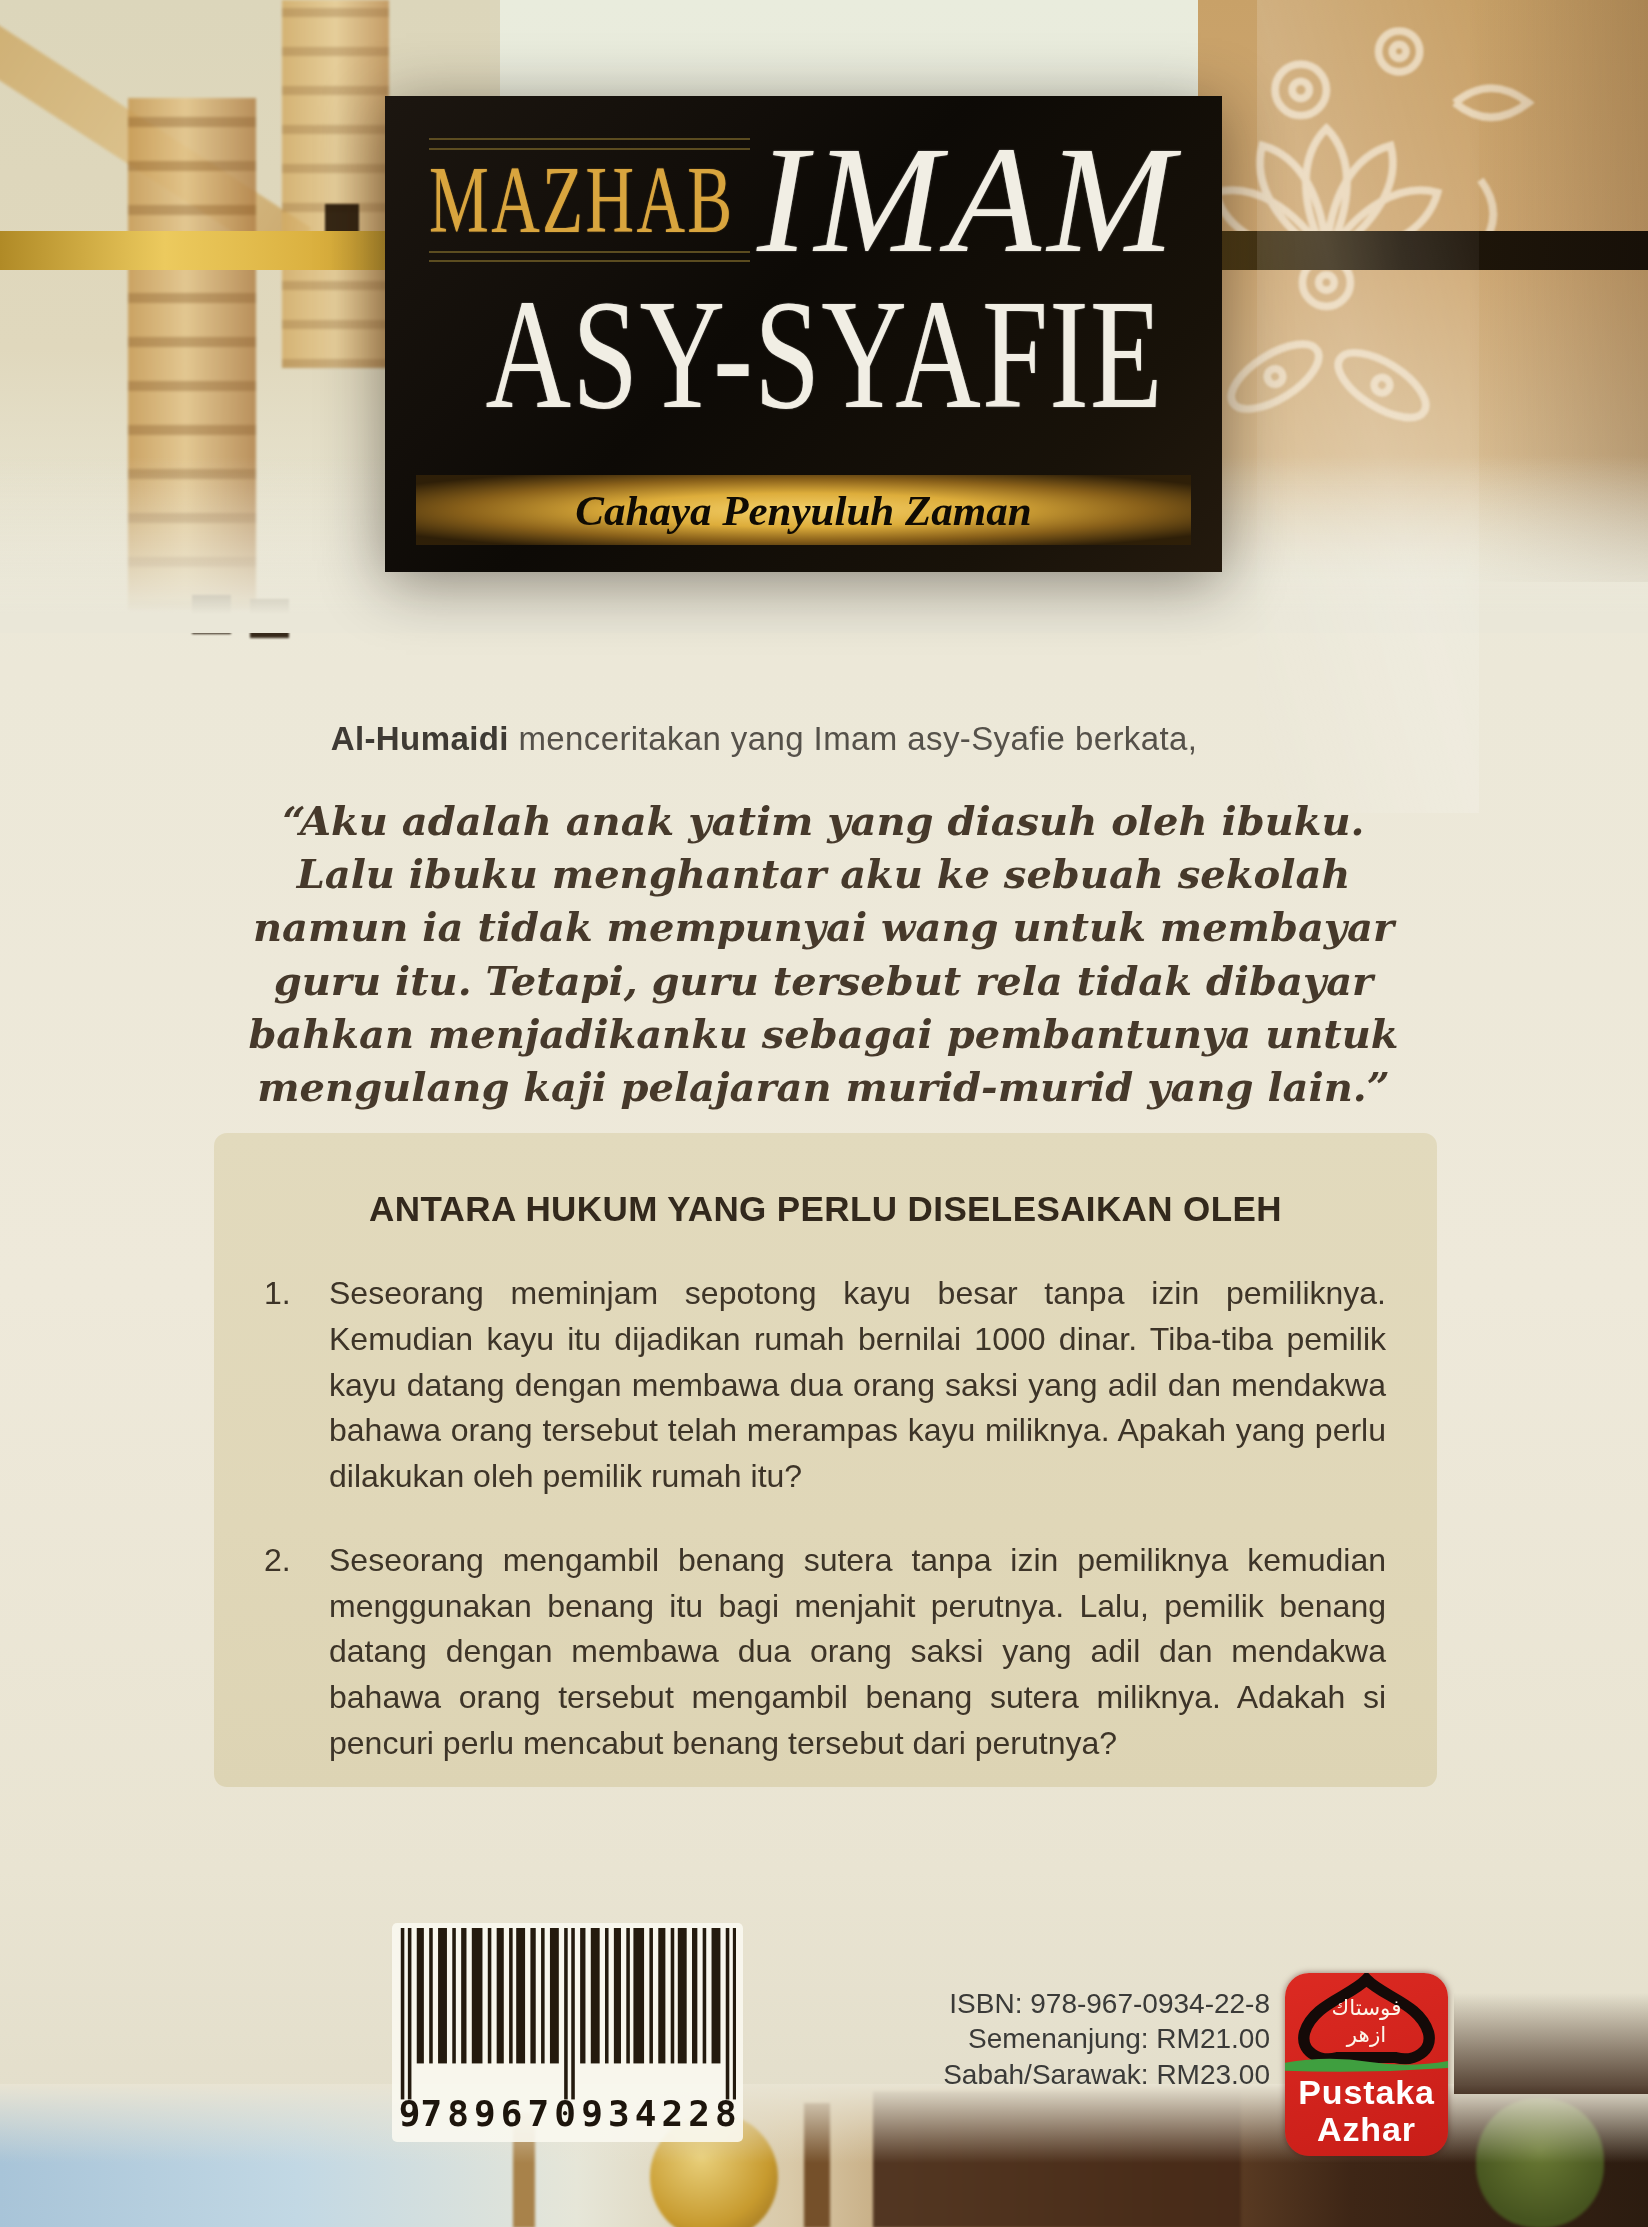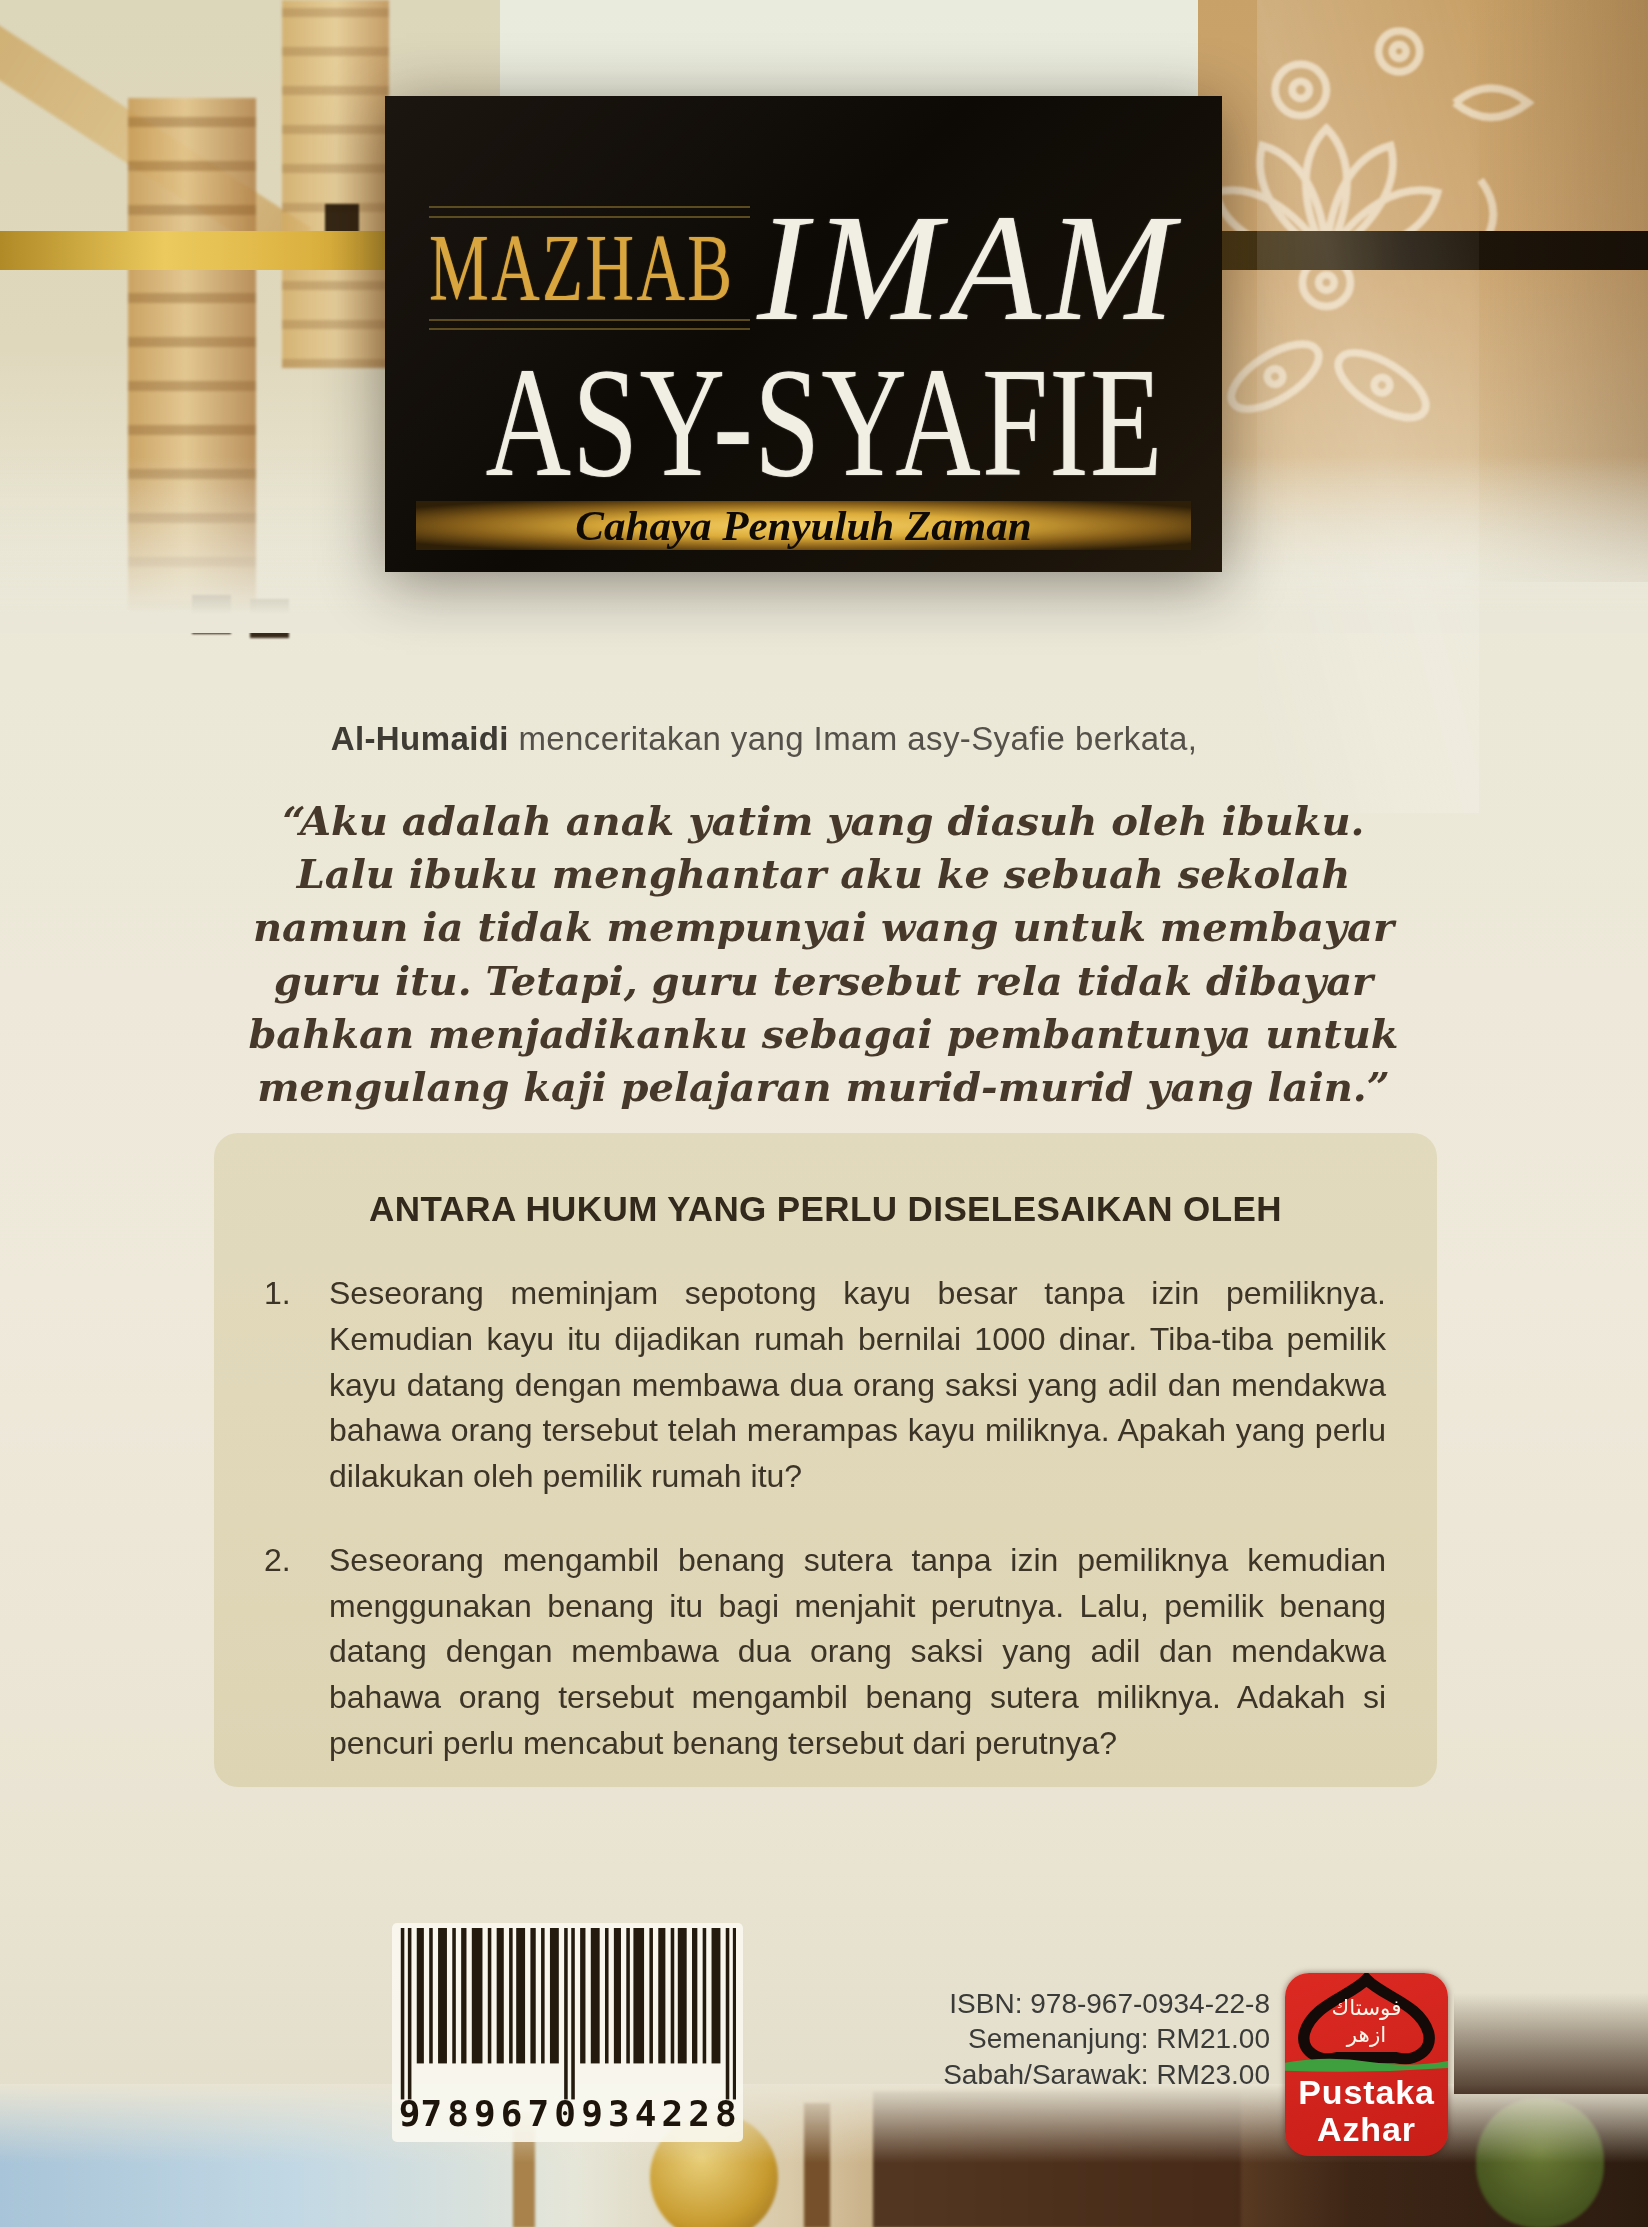--- a/index.html
+++ b/index.html
@@ -36,21 +36,21 @@
 
   
   .gold-band{position:absolute;left:0;top:231px;width:1648px;height:39px;
     background:linear-gradient(90deg,#b08a26 0%,#ecca5e 10%,#d9ae3c 20%,#7a5c16 30%,
       #2a1d08 42%,#171007 60%,#58441a 72%,#20170a 85%,#171008 100%);}
 
   
   .title-box{position:absolute;left:385px;top:96px;width:837px;height:476px;
     background:linear-gradient(135deg,#1c1610 0%,#0d0a06 45%,#181209 80%,#241a0e 100%);
     box-shadow:0 10.3px 60px rgba(20,12,4,.45);display:flex;flex-direction:column;}
-  .tb-row1{display:flex;align-items:center;padding:52px 41px 0 44px;margin-top:48px;}
+  .tb-row1{display:flex;align-items:center;padding:32px 41px 0 44px;}
   .mazhab-wrap{width:321px;}
   .dbl-rule{height:7.7px;border-top:2.6px solid #6e5c26;border-bottom:2.6px solid #6e5c26;opacity:.8;}
   .mazhab{font-family:"Liberation Serif",serif;font-size:96px;line-height:1.05;color:#d9a53e;
     transform:scaleX(.70);transform-origin:left center;white-space:nowrap;letter-spacing:3.4px;
     text-shadow:0 0 1.7px rgba(217,165,62,.6);}
   .imam{margin-left:auto;font-family:"Liberation Serif",serif;font-size:152px;line-height:.95;
     color:#f1eee4;letter-spacing:6.8px;text-shadow:0 0 1.7px rgba(255,255,255,.5);font-style:italic;}
   .asysyafie{font-family:"Liberation Serif",serif;font-size:156px;line-height:1;color:#f1eee4;
     white-space:nowrap;text-align:center;transform:scaleX(.76);transform-origin:center;
     margin-top:5.1px;letter-spacing:1.7px;text-shadow:0 0 1.7px rgba(255,255,255,.5);}
@@ -62,21 +62,21 @@
 
   
   .intro{position:absolute;left:0;top:720px;width:1528px;text-align:center;
     font-size:33px;color:#55514a;letter-spacing:0.4px;}
   .intro b{color:#3e3a34;}
   .quote{position:absolute;left:229px;top:794px;width:1189px;text-align:center;
     font-family:"DejaVu Serif",serif;font-style:italic;font-weight:bold;
     font-size:40px;line-height:1.33;color:#46392b;}
 
   
-  .info-box{position:absolute;left:214px;top:1133px;width:1223px;height:654px;border-radius:24px;
+  .info-box{position:absolute;left:214px;top:1133px;width:1223px;height:654px;border-radius:13px;
     background:linear-gradient(180deg,#e2dabd 0%,#e0d7b8 60%,#ddd4b4 100%);}
   .info-heading{margin:53px 68px 0;text-align:center;font-weight:bold;font-size:35px;
     line-height:1.32;color:#33291d;letter-spacing:0.4px;}
   .info-list{margin:39px 0 0;padding:0;list-style:none;}
   .info-list li{display:grid;grid-template-columns:43px 1fr;column-gap:22px;
     margin:0 51px 38px 50px;font-size:32px;line-height:1.43;color:#3d3428;}
   .info-list .num{text-align:left;}
   .info-list .itm{text-align:justify;}
 
   

